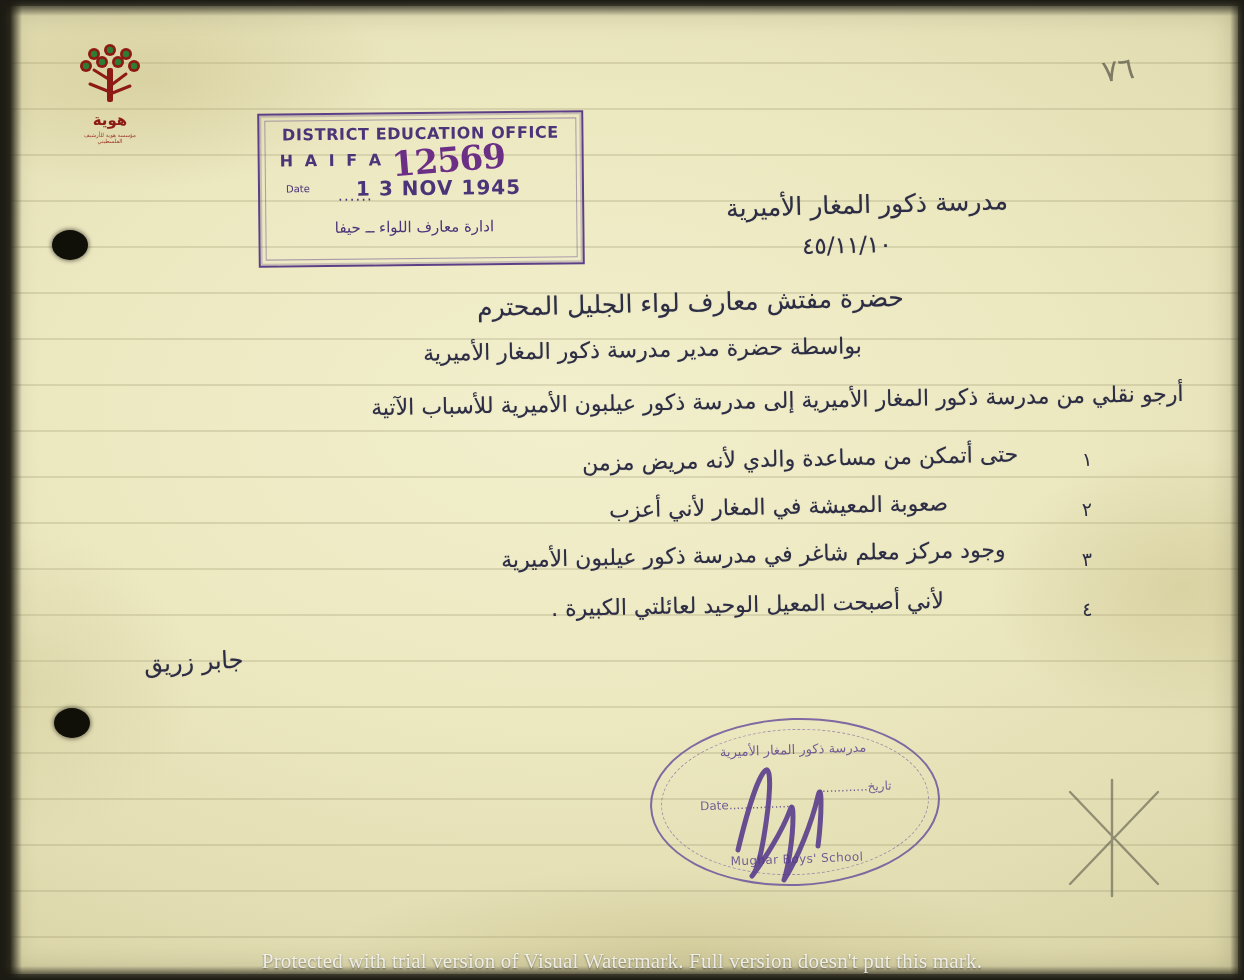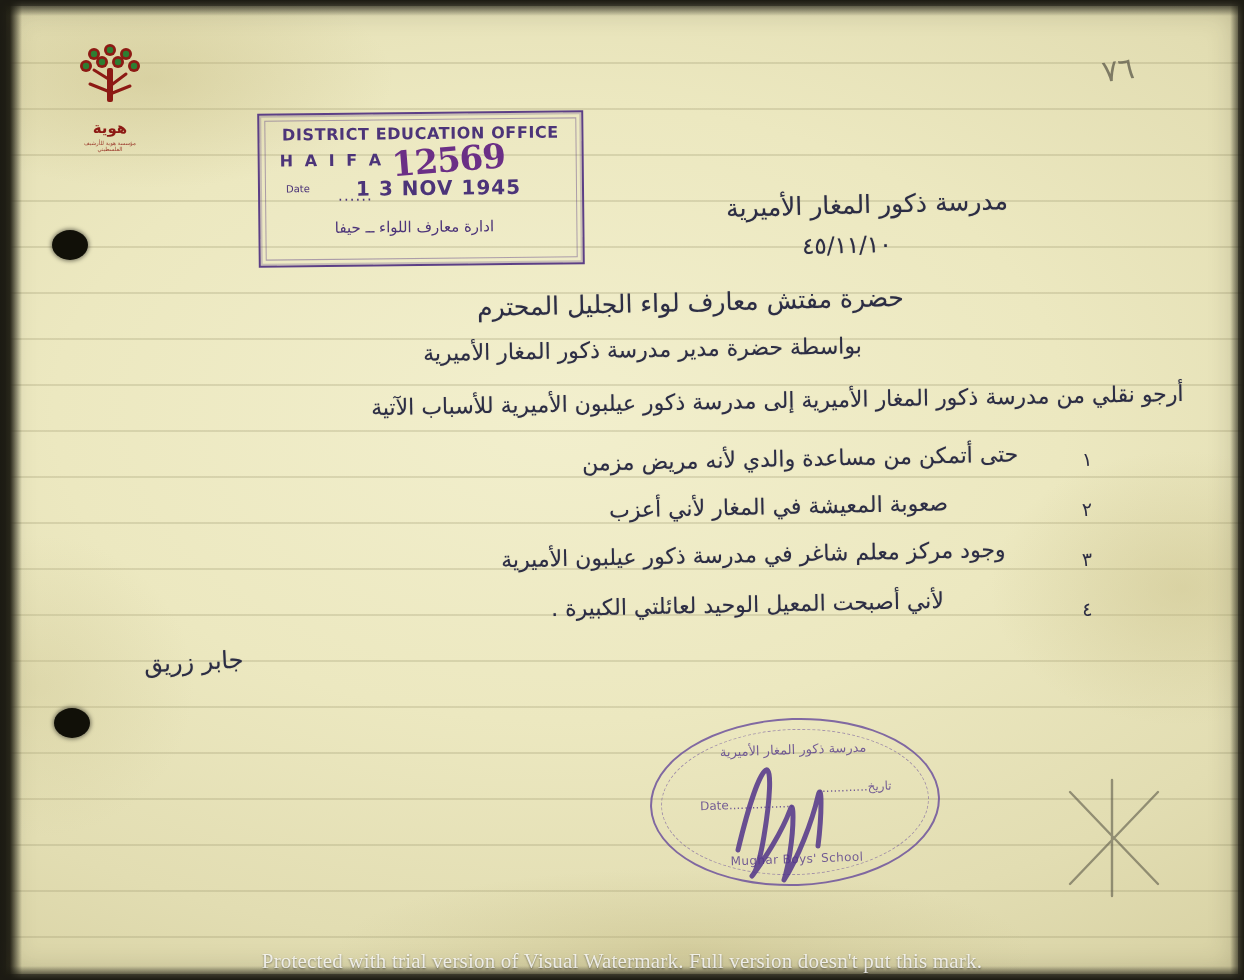--- a/index.html
+++ b/index.html
@@ -82,21 +82,21 @@
     width: 72px; height: 110px;
     text-align: center;
   }
   #logo .tree { display: block; }
   #logo .logo-word {
     font-family: "DejaVu Sans", sans-serif;
     color: #8d1a14;
     font-size: 15px;
     font-weight: bold;
     line-height: 1.1;
-    margin-top: 10px;
+    margin-top: 2px;
   }
   #logo .logo-sub {
     font-family: "DejaVu Sans", sans-serif;
     color: #9b3a2c;
     font-size: 5.5px;
     line-height: 1.25;
     margin-top: 3px;
     letter-spacing: .2px;
   }
 

